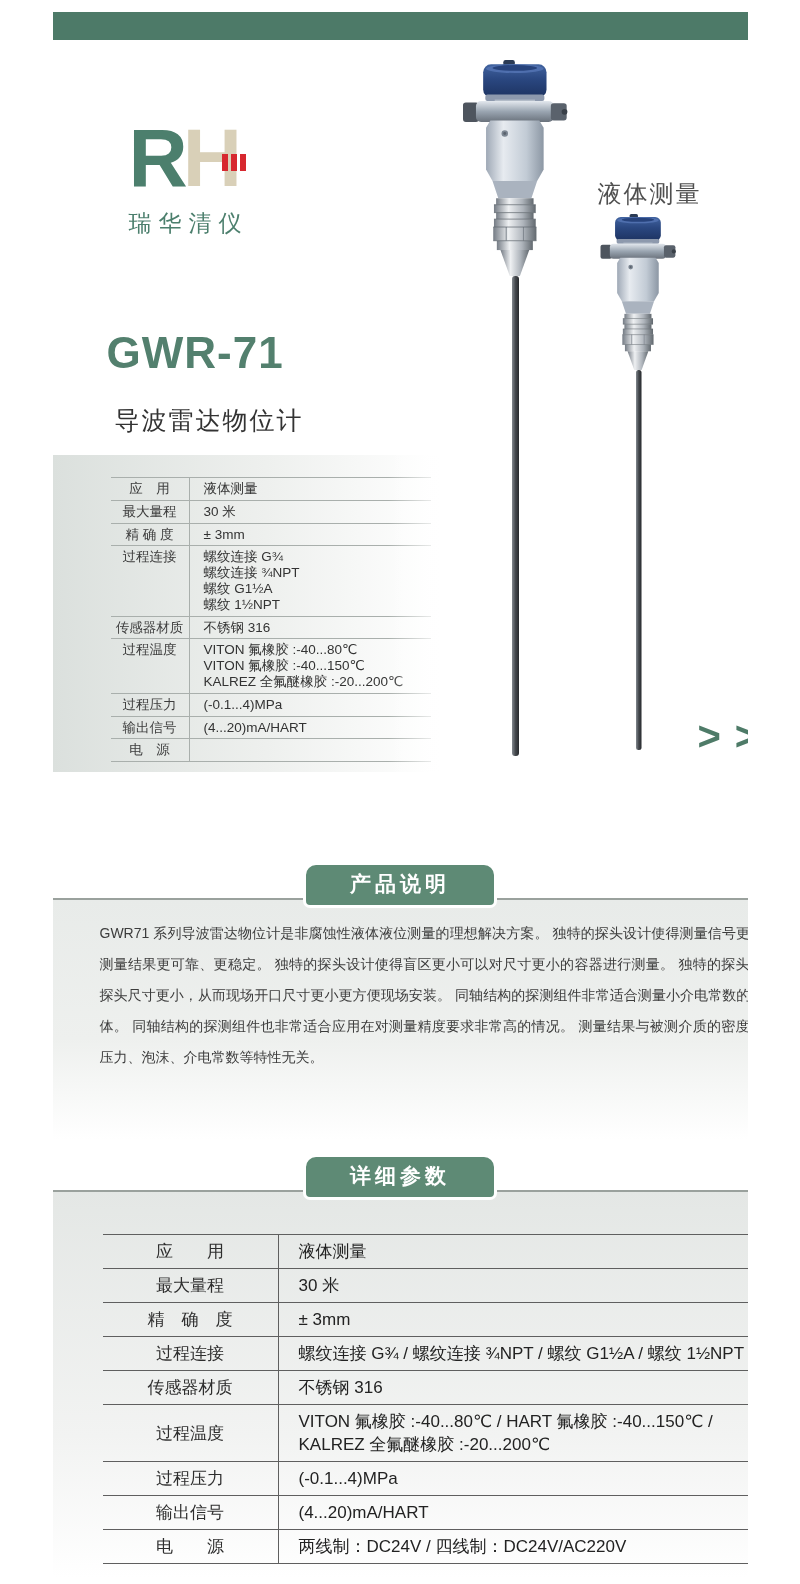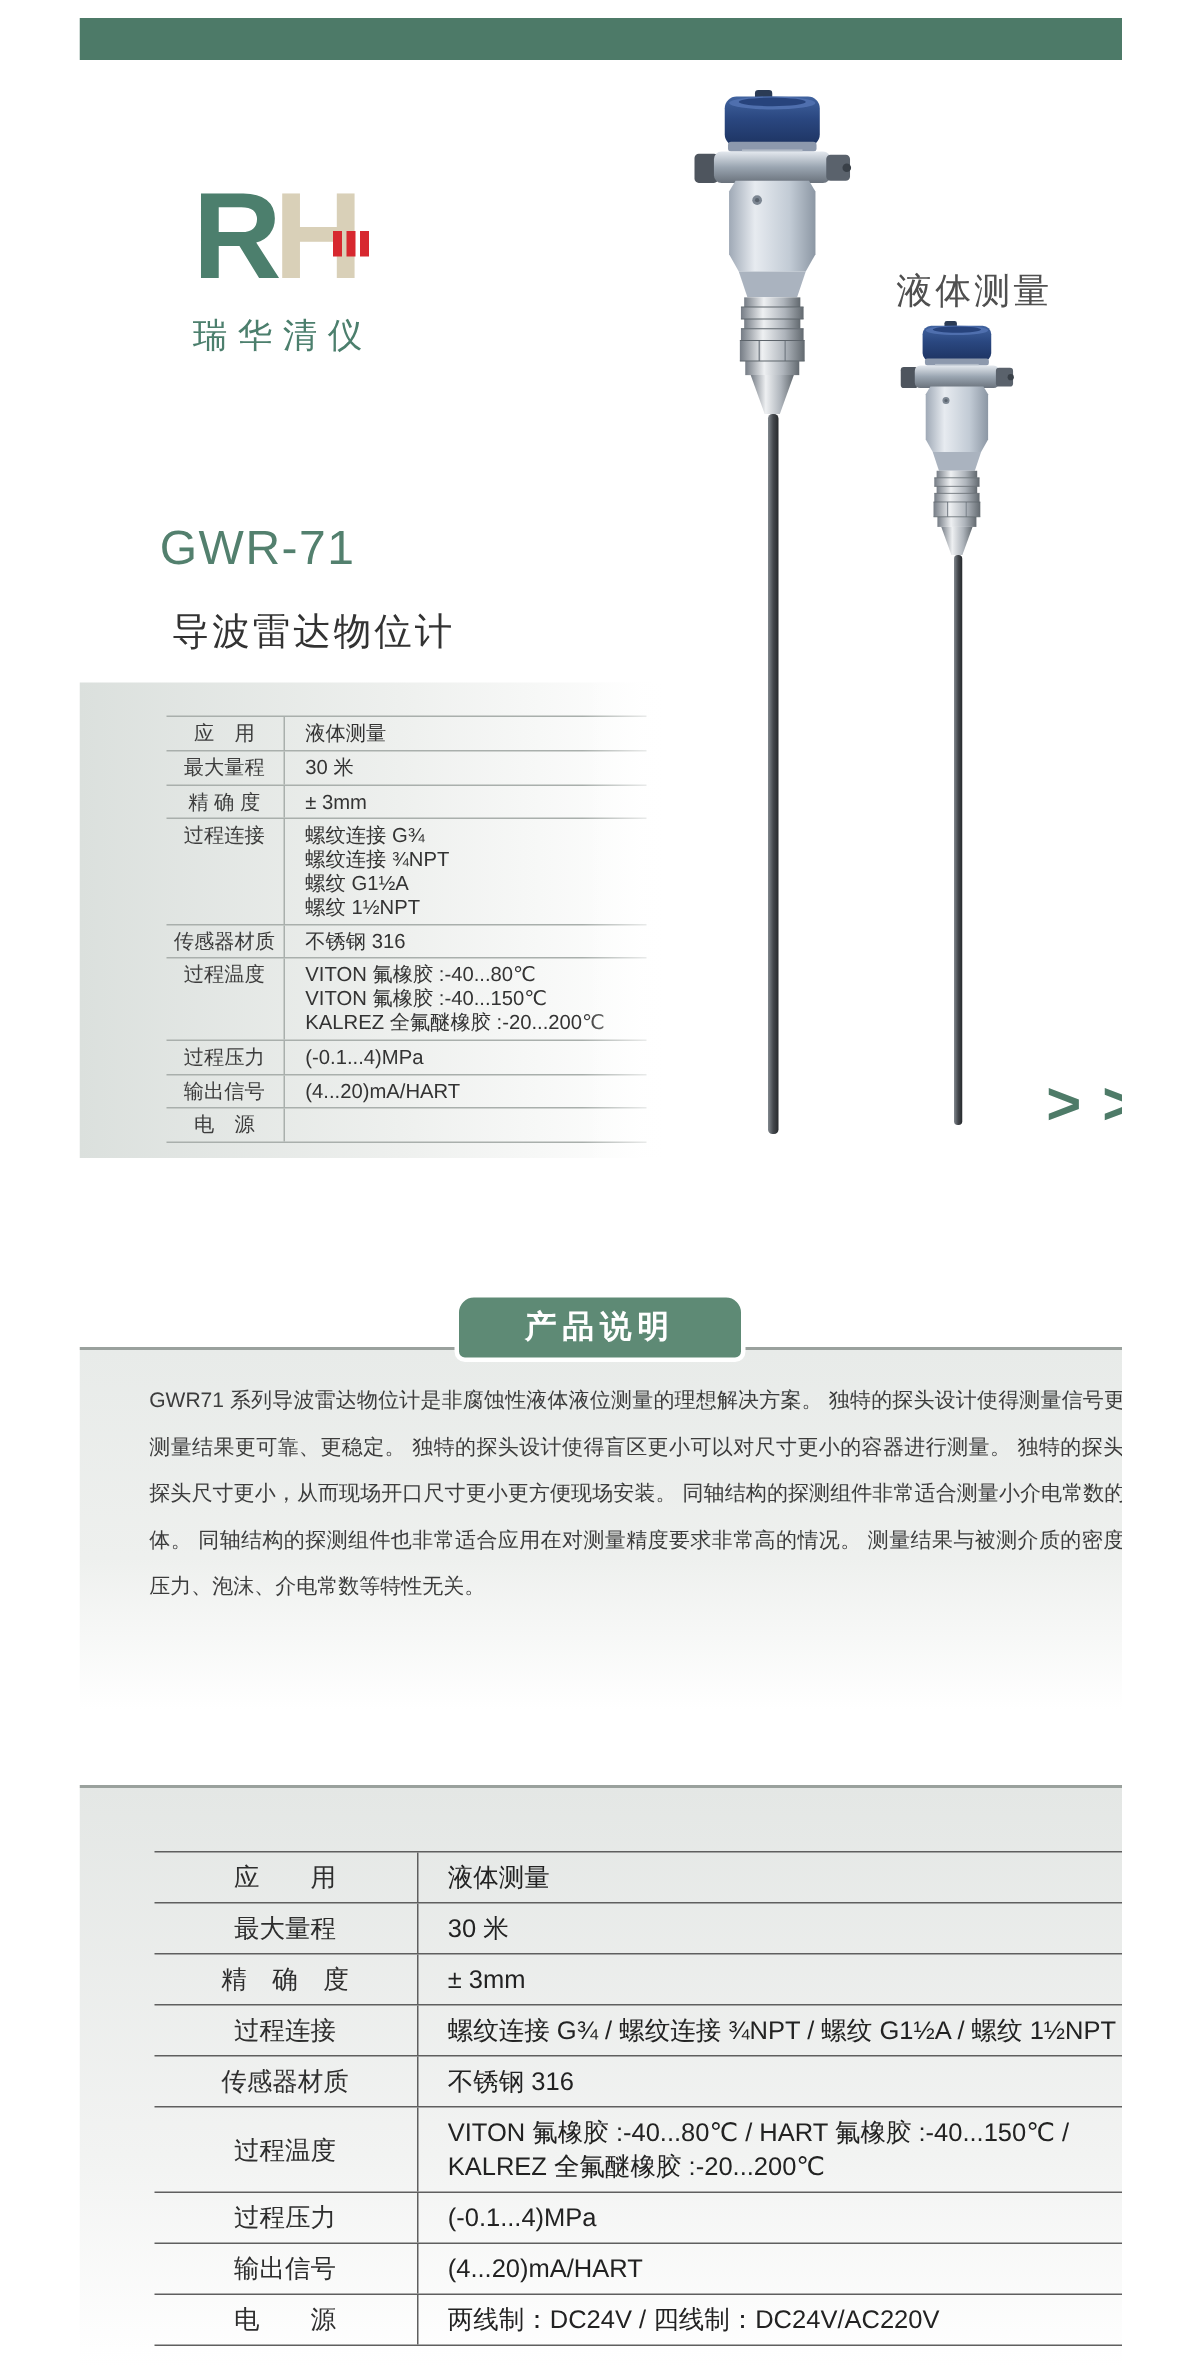--- a/index.html
+++ b/index.html
@@ -12,21 +12,21 @@
   
   .logo{position:absolute;left:76px;top:106px;width:180px;}
   .logo-letters{position:relative;font-weight:800;font-size:82px;line-height:80px;letter-spacing:-5px;}
   .logo-letters .lr{color:#4c7f6d;}
   .logo-letters .lh{color:#d9d0b8;}
   .logo-bars{position:absolute;left:93px;top:36px;display:flex;gap:3px;}
   .logo-bars span{display:block;width:6px;height:17px;background:#d7282f;}
   .logo-name{margin-top:10px;color:#4c7f6d;font-size:23px;letter-spacing:7px;white-space:nowrap;}
 
   
-  .model{position:absolute;left:54px;top:335px;color:#53806e;font-size:32px;font-weight:normal;letter-spacing:1px;}
+  .model{position:absolute;left:54px;top:316px;color:#53806e;font-size:44px;font-weight:bold;letter-spacing:1px;}
   .model-sub{position:absolute;left:62px;top:392px;color:#333;font-size:25px;letter-spacing:2px;}
 
   
   .spec-wrap{position:absolute;left:0;top:443px;width:388px;padding:22px 0 10px 58px;box-sizing:border-box;
              background:linear-gradient(to right,#dbe0dd 0%,#eef0ee 55%,#ffffff 100%);}
   .spec-table{position:relative;width:320px;}
   .spec-row{display:flex;border-top:1px solid #a9afac;}
   .spec-row:last-child{border-bottom:1px solid #a9afac;}
   .spec-row .cell{padding:3px 0;font-size:13.5px;line-height:15.8px;color:#333;}
   .spec-row .lab{width:78px;text-align:center;color:#3d3d3d;border-right:1px solid #a9afac;flex:none;}
@@ -214,20 +214,21 @@
   </svg>
 
   <div class="liquid-label">液体测量</div>
   <div class="chevrons">&gt;&gt;&gt;</div>
 
   <div class="sect sect-desc"></div>
   <div class="banner banner-desc">产品说明</div>
   <div class="desc-text">GWR71 系列导波雷达物位计是非腐蚀性液体液位测量的理想解决方案。 独特的探头设计使得测量信号更强，从而测量结果更可靠、更稳定。 独特的探头设计使得盲区更小可以对尺寸更小的容器进行测量。 独特的探头设计使得探头尺寸更小，从而现场开口尺寸更小更方便现场安装。 同轴结构的探测组件非常适合测量小介电常数的低粘度液体。 同轴结构的探测组件也非常适合应用在对测量精度要求非常高的情况。 测量结果与被测介质的密度、温度、压力、泡沫、介电常数等特性无关。</div>
 
   <div class="sect sect-params"></div>
+  <div class="banner banner-params">详细参数</div>
   <div class="params-table">
       <div class="p-row">
         <div class="cell lab">应　　用</div>
         <div class="cell val">
           <div>液体测量</div>
         </div>
       </div>
       <div class="p-row">
         <div class="cell lab">最大量程</div>
         <div class="cell val">

